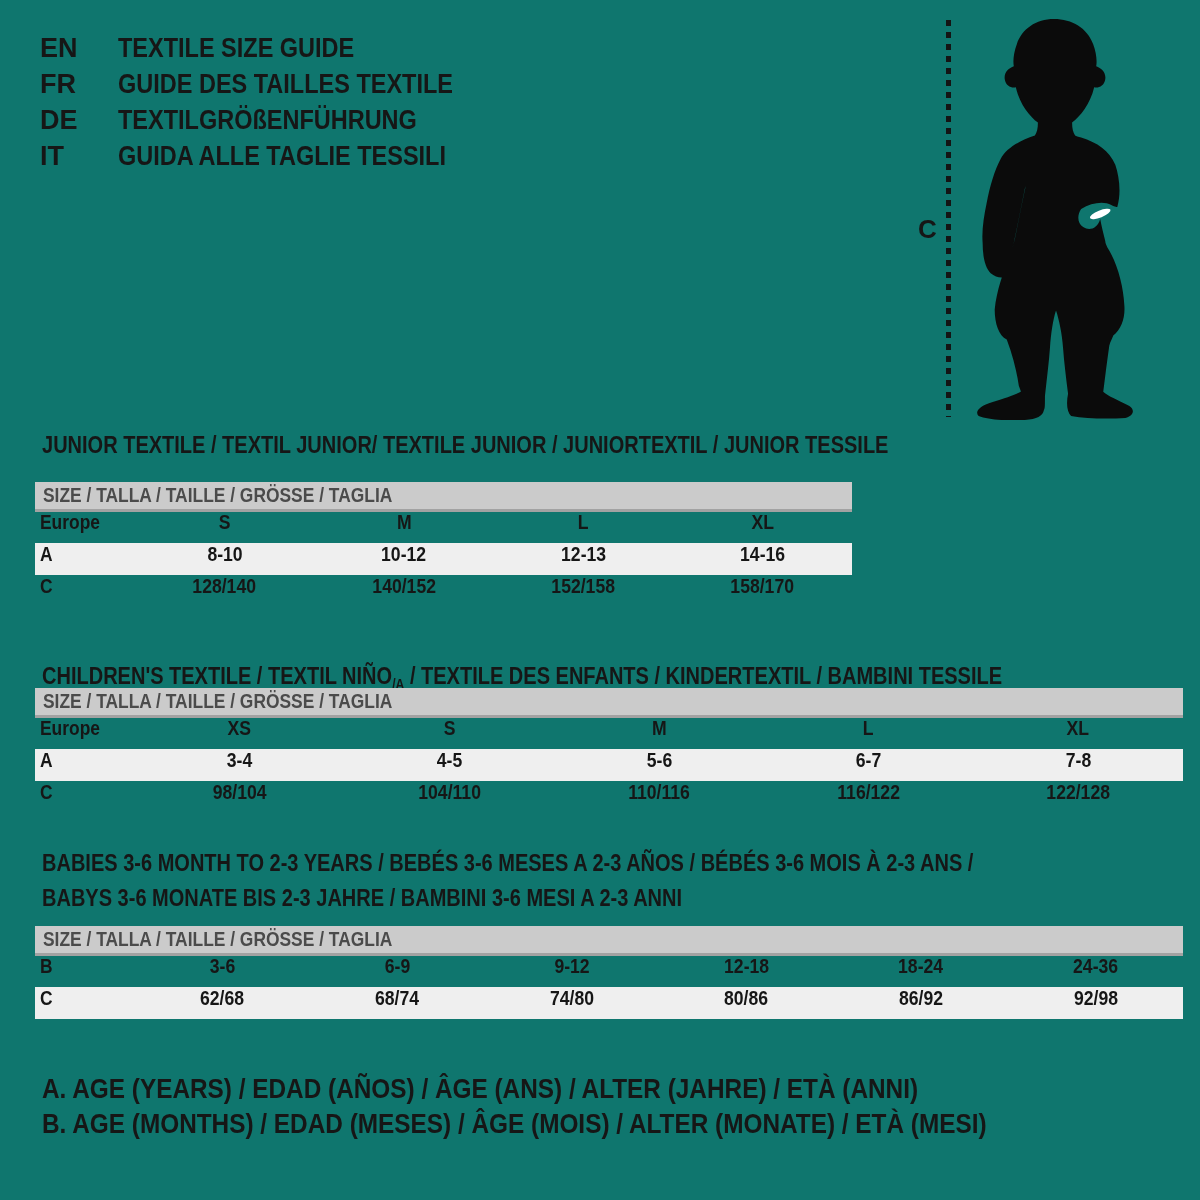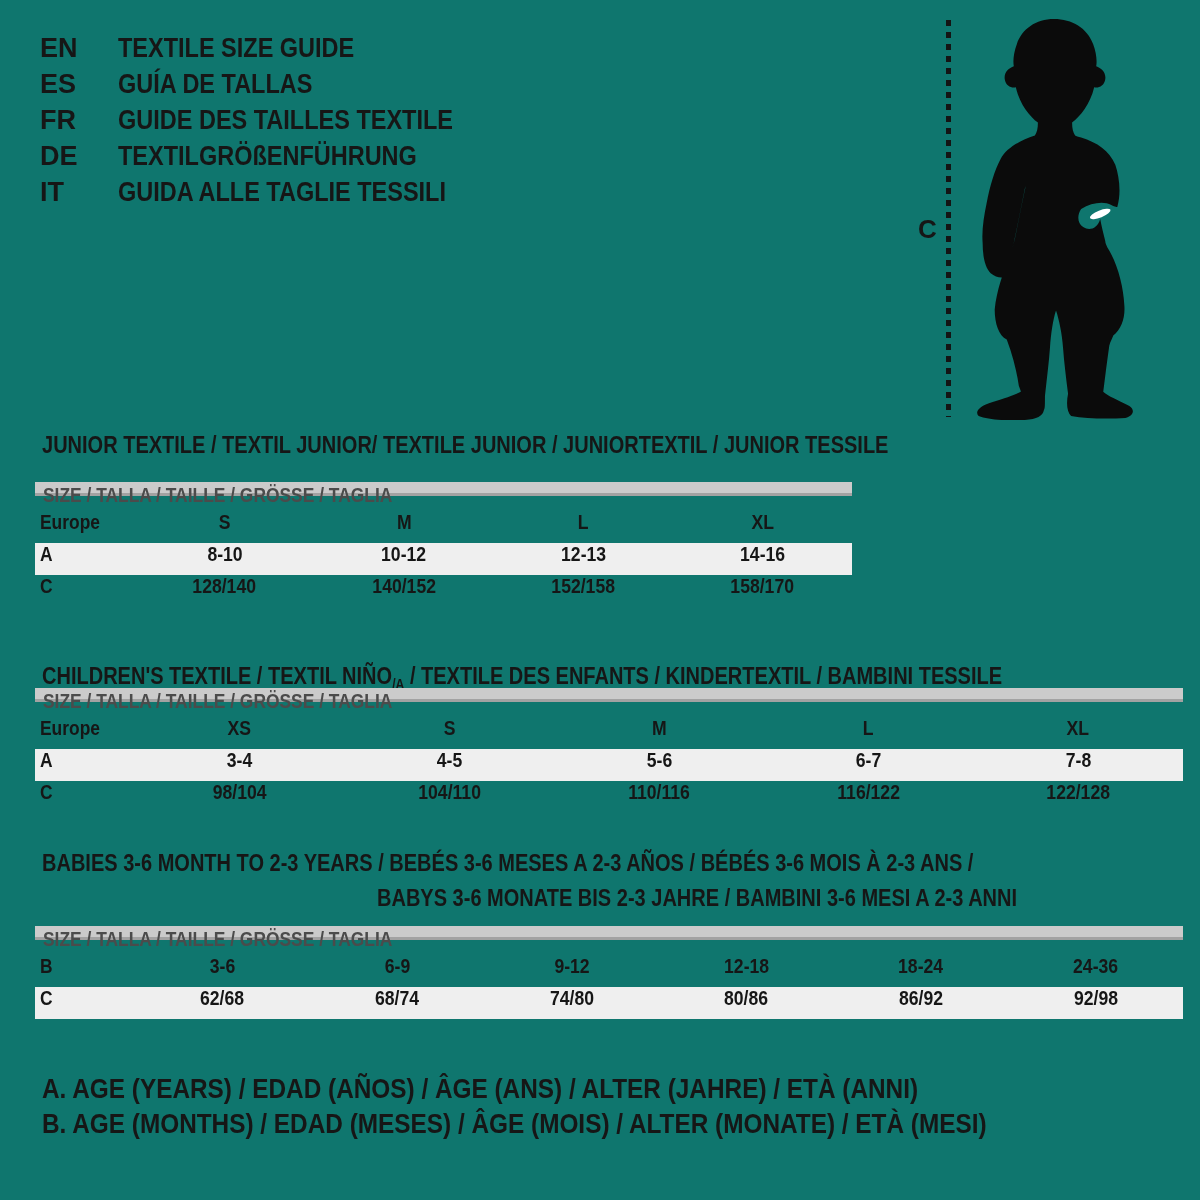--- a/index.html
+++ b/index.html
@@ -30,28 +30,28 @@
   
   .figure { position:absolute; left:900px; top:0; width:300px; height:440px; }
   .c-label { position:absolute; left:18px; top:214px; font-size:26px; }
   .dash-line {
     position:absolute; left:46px; top:20px; width:5px; height:397px;
     background: repeating-linear-gradient(to bottom, #141414 0 6px, transparent 6px 12px);
   }
   .baby-svg { position:absolute; left:68px; top:16px; }
 
   
-  .sec-title { position:absolute; left:42px; margin:0; font-size:23px; font-weight:700; white-space:nowrap;text-align:right; }
+  .sec-title { position:absolute; left:42px; margin:0; font-size:23px; font-weight:700; white-space:nowrap; }
   .sec-title .sub { font-size:14px; vertical-align:-5px; letter-spacing:0; }
   .title-junior   { top:432px; }
   .title-children { top:640px;margin-top:23px; }
   .title-babies   { top:846px; line-height:35px; }
 
   .size-bar {
-    position:absolute; left:35px; height:14px;
+    position:absolute; left:35px; height:30px;
     background: var(--bar-bg, #cccccc);
     border-bottom:3px solid var(--bar-edge, #a2a2a2);
     line-height:26px; font-size:20px;
     color: var(--bar-text, #4b4b4b);
     padding-left:8px; box-sizing:border-box;
   }
   .bar-junior   { top:482px; width:817px; }
   .bar-children { top:688px; width:1148px; }
   .bar-babies   { top:926px; width:1148px; }
 
@@ -71,24 +71,20 @@
 </style>
 </head>
 <body>
 
 <div class="page" style="--text: #161616; --bar-bg: #cbcbcb; --bar-edge: #a2a2a2; --bar-text: #4b4b4b; --shaded: #efefef;">
 
   <div class="lang-block">
       <div class="lang-row">
         <span class="lang-code">EN</span>
         <span class="lang-label"><span class="cxl">TEXTILE SIZE GUIDE</span></span>
-      </div>
-      <div class="lang-row">
-        <span class="lang-code">ES</span>
-        <span class="lang-label"><span class="cxl">GUÍA DE TALLAS</span></span>
       </div>
       <div class="lang-row">
         <span class="lang-code">FR</span>
         <span class="lang-label"><span class="cxl">GUIDE DES TAILLES TEXTILE</span></span>
       </div>
       <div class="lang-row">
         <span class="lang-code">DE</span>
         <span class="lang-label"><span class="cxl">TEXTILGRÖßENFÜHRUNG</span></span>
       </div>
       <div class="lang-row">

